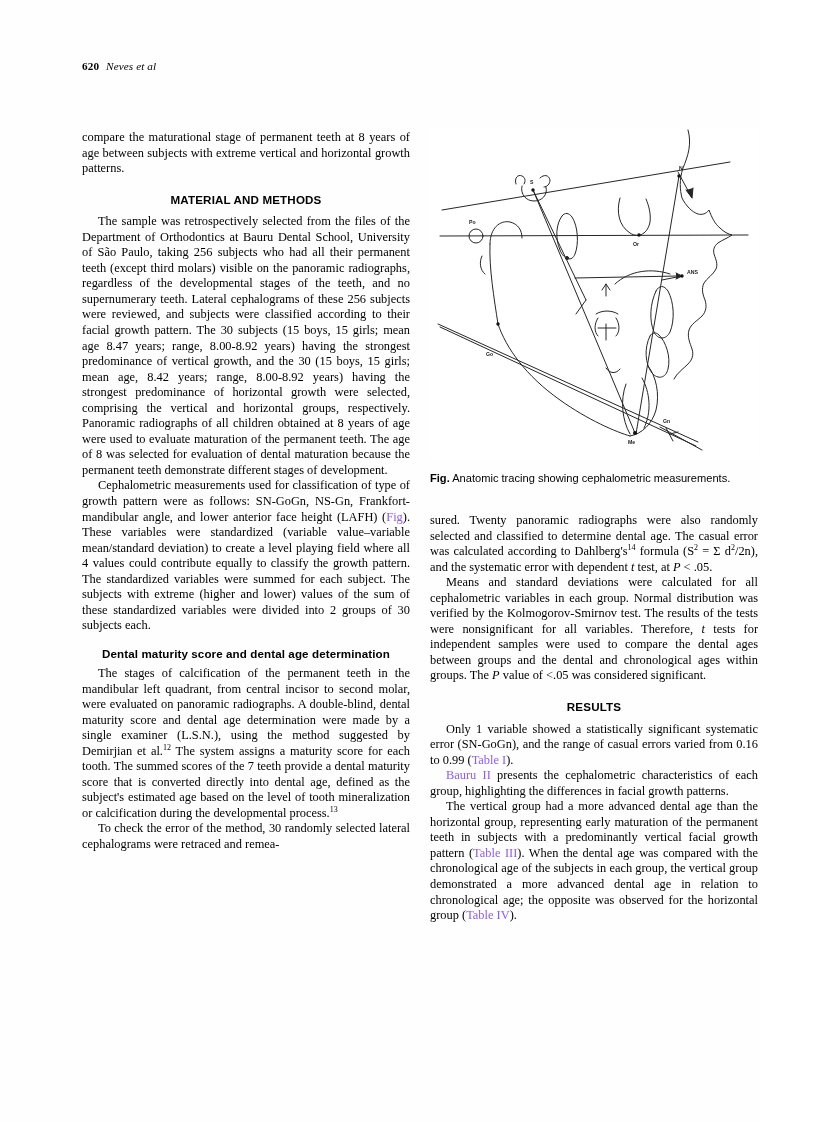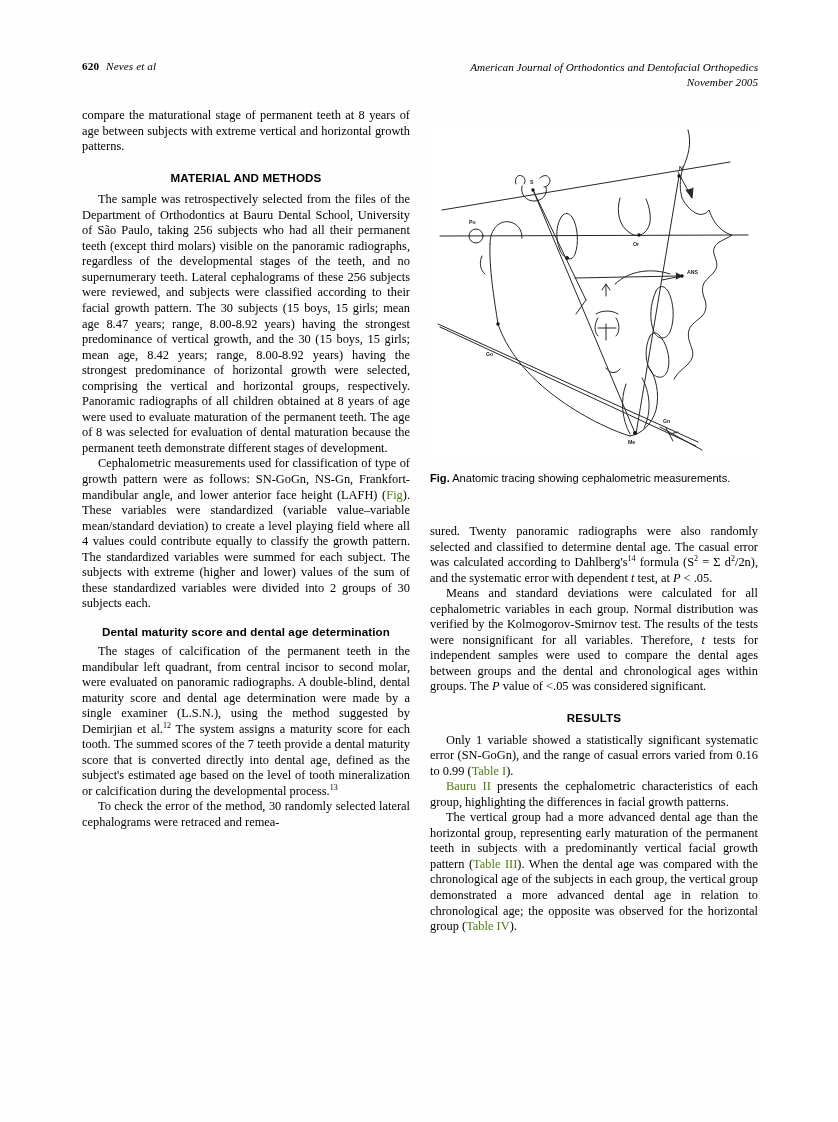--- a/index.html
+++ b/index.html
@@ -51,21 +51,21 @@
     right: 0; top: 0;
     text-align: right;
     font-style: italic;
     font-size: 11.2px;
     line-height: 14.5px;
   }
 
   
   .col {
     position: absolute;
-    top: 108px;
+    top: 130px;
     width: 328px;
     font-size: 12.4px;
     line-height: 15.55px;
     text-align: justify;
     -webkit-hyphens: none;
     hyphens: none;
   }
   .col-left  { left: 82px; }
   .col-right { left: 430px; }
 
@@ -89,21 +89,21 @@
     margin: 0;
     padding: 13px 0 5px 0;
     font-family: "Liberation Sans", sans-serif;
     font-size: 11.6px;
     font-weight: bold;
     letter-spacing: .1px;
     line-height: 14px;
     text-align: center;
   }
   .xref {
-    color: #4d7c0f;
+    color: #8b5cf6;
   }
   sup {
     font-size: 8px;
     vertical-align: super;
     line-height: 0;
   }
   .it { font-style: italic; }
 
   
   .figure-wrap {
@@ -135,24 +135,20 @@
   }
 </style>
 </head>
 <body>
 
 <div class="page">
 
   <div class="running-head">
     <div class="rh-left">
       <span class="rh-pageno">620</span><span class="rh-author">Neves et al</span>
-    </div>
-    <div class="rh-right">
-      <div>American Journal of Orthodontics and Dentofacial Orthopedics</div>
-      <div>November 2005</div>
     </div>
   </div>
 
   <div class="col col-left">
 
     <p class="body-par noindent">compare the maturational stage of permanent teeth at 8 years of age between subjects with extreme vertical and horizontal growth patterns.</p>
 
     <h2 class="sec-head">MATERIAL AND METHODS</h2>
 
     <p class="body-par">The sample was retrospectively selected from the files of the Department of Orthodontics at Bauru Dental School, University of São Paulo, taking 256 subjects who had all their permanent teeth (except third molars) visible on the panoramic radiographs, regardless of the developmental stages of the teeth, and no supernumerary teeth. Lateral cephalograms of these 256 subjects were reviewed, and subjects were classified according to their facial growth pattern. The 30 subjects (15 boys, 15 girls; mean age 8.47 years; range, 8.00-8.92 years) having the strongest predominance of vertical growth, and the 30 (15 boys, 15 girls; mean age, 8.42 years; range, 8.00-8.92 years) having the strongest predominance of horizontal growth were selected, comprising the vertical and horizontal groups, respectively. Panoramic radiographs of all children obtained at 8 years of age were used to evaluate maturation of the permanent teeth. The age of 8 was selected for evaluation of dental maturation because the permanent teeth demonstrate different stages of development.</p>
@@ -269,21 +265,21 @@
         <text class="fig-tick" x="257" y="146">ANS</text>
         <text class="fig-tick" x="56" y="228">Go</text>
         <text class="fig-tick" x="233" y="295">Gn</text>
         <text class="fig-tick" x="198" y="316">Me</text>
       </g>
     </svg>
 
     <p class="fig-caption"><span class="fig-label">Fig.</span><span> Anatomic tracing showing cephalometric measurements.</span></p>
   </div>
 
-  <div class="col col-right" id="right-col" style="top: 524px;">
+  <div class="col col-right" id="right-col" style="top: 513px;">
 
     <p class="body-par noindent"><span>sured. Twenty panoramic radiographs were also randomly selected and classified to determine dental age. The casual error was calculated according to Dahlberg's</span><sup>14</sup><span> formula (S</span><sup>2</sup><span> = Σ d</span><sup>2</sup><span>/2n), and the systematic error with dependent </span><span class="it">t</span><span> test, at </span><span class="it">P</span><span> &lt; .05.</span></p>
 
     <p class="body-par"><span>Means and standard deviations were calculated for all cephalometric variables in each group. Normal distribution was verified by the Kolmogorov-Smirnov test. The results of the tests were nonsignificant for all variables. Therefore, </span><span class="it">t</span><span> tests for independent samples were used to compare the dental ages between groups and the dental and chronological ages within groups. The </span><span class="it">P</span><span> value of &lt;.05 was considered significant.</span></p>
 
     <h2 class="sec-head">RESULTS</h2>
 
     <p class="body-par"><span>Only 1 variable showed a statistically significant systematic error (SN-GoGn), and the range of casual errors varied from 0.16 to 0.99 (</span><span class="xref">Table I</span><span>).</span></p>
 
     <p class="body-par"><span class="xref">Bauru II</span><span> presents the cephalometric characteristics of each group, highlighting the differences in facial growth patterns.</span></p>

